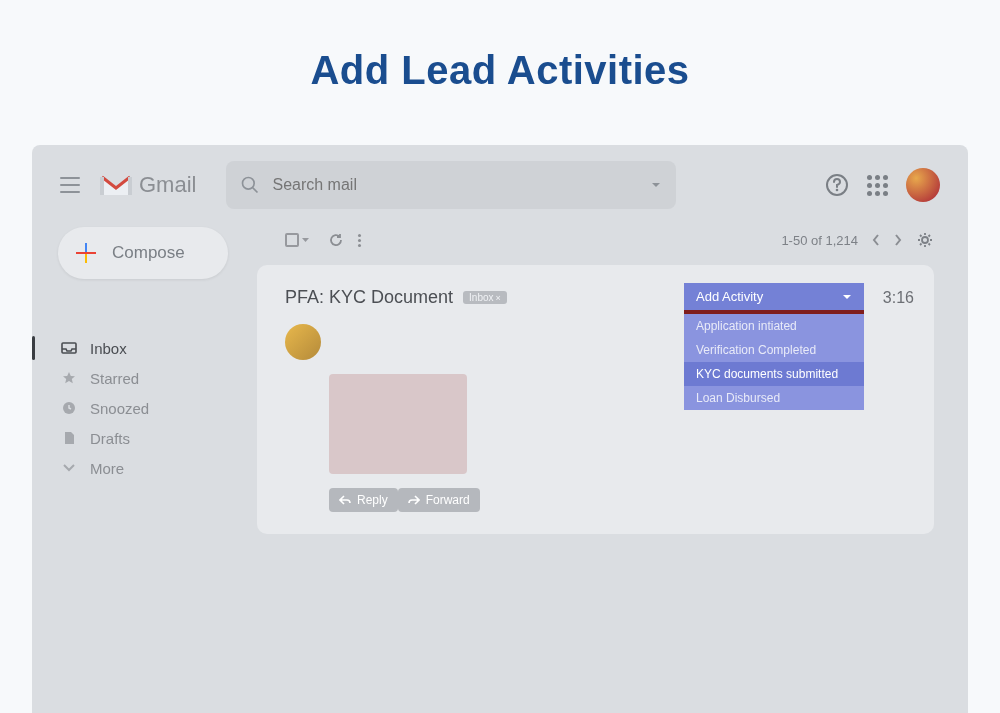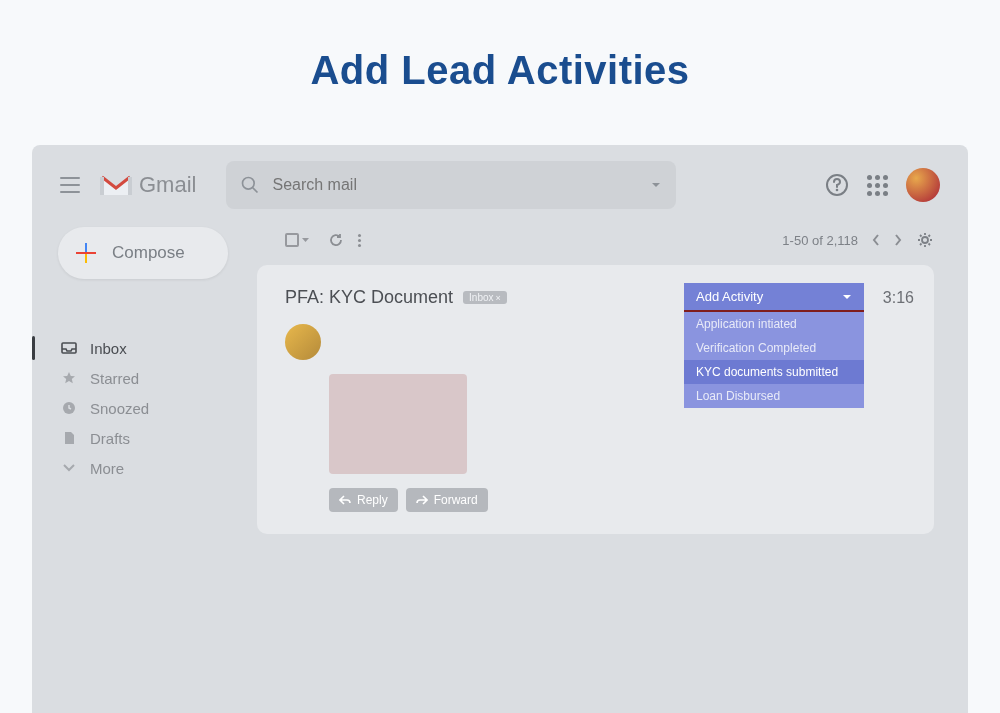--- a/index.html
+++ b/index.html
@@ -48,24 +48,24 @@
   .subject-line { display: flex; align-items: center; gap: 10px; }
   .subject { font-size: 18px; font-weight: 500; color: #4c4f54; }
   .tag { background: #b8bbc0; color: #f0f2f5; font-size: 10px; padding: 1px 6px; border-radius: 3px; display: inline-flex; align-items: center; gap: 2px; }
   .tag .x { font-size: 9px; }
   .time { position: absolute; right: 20px; top: 24px; font-size: 16px; color: #6c6f74; }
   .sender-row { display: flex; align-items: center; margin-top: 16px; gap: 14px; }
   .sender-avatar { width: 36px; height: 36px; border-radius: 50%; background: linear-gradient(135deg, #e8b84c, #b48a3a); flex-shrink: 0; }
   .sender-name { font-size: 15px; color: #4c4f54; font-weight: 500; }
   .recipient { font-size: 11px; color: #8b8e93; display: flex; align-items: center; gap: 3px; margin-top: 2px; }
   .attachment { width: 138px; height: 100px; background: #d9c7c9; border-radius: 4px; margin-left: 44px; margin-top: 14px; }
-  .actions { display: flex; gap: 8px; margin-left: 44px; margin-top: 14px; }
+  .actions { display: flex; margin-left: 44px; margin-top: 14px; }
   .action-btn { display: flex; align-items: center; gap: 6px; background: #b5b8bd; color: #fff; font-size: 12px; padding: 5px 10px; border-radius: 4px; cursor: pointer; }
   .dropdown { position: absolute; top: 18px; right: 70px; width: 180px; }
-  .dd-header { background: #7481d6; color: #fff; font-size: 13px; padding: 6px 12px; display: flex; align-items: center; justify-content: space-between; border-bottom: 2px solid #7f1d1d; cursor: pointer; }
+  .dd-header { background: #7481d6; color: #fff; font-size: 13px; padding: 6px 12px; display: flex; align-items: center; justify-content: space-between; border-bottom: 4px solid #7f1d1d; cursor: pointer; }
   .dd-body { background: #8a94df; }
   .dd-item { color: #e8eaf8; font-size: 12px; padding: 5px 12px; cursor: pointer; }
   .dd-item.hl { background: #6d7ad2; color: #fff; }
 </style>
 </head>
 <body>
 
 <h1 class="page-title">Add Lead Activities</h1>
 
 <div class="app-card">
@@ -180,21 +180,21 @@
         <svg class="refresh" width="16" height="16" viewBox="0 0 16 16">
             <path d="M13 8 A5 5 0 1 1 11.5 4.5" fill="none" stroke="#8b8e93" stroke-width="1.8"></path>
             <path d="M12 2 L12 5 L9 5" fill="none" stroke="#8b8e93" stroke-width="1.8"></path>
           </svg>
         <div class="more-vert">
             <span></span>
             <span></span>
             <span></span>
           </div>
         <div class="toolbar-right">
-          <span>1-50 of 2,118</span>
+          <span>1-50 of 1,214</span>
           <div class="nav-arrows">
             <svg width="8" height="12" viewBox="0 0 8 12">
                 <path d="M6 1 L2 6 L6 11" fill="none" stroke="#8b8e93" stroke-width="2"></path>
               </svg>
             <svg width="8" height="12" viewBox="0 0 8 12">
                 <path d="M2 1 L6 6 L2 11" fill="none" stroke="#8b8e93" stroke-width="2"></path>
               </svg>
           </div>
           <svg class="gear" width="18" height="18" viewBox="0 0 18 18">
               <circle cx="9" cy="9" r="3" fill="none" stroke="#7d8187" stroke-width="1.8"></circle>

